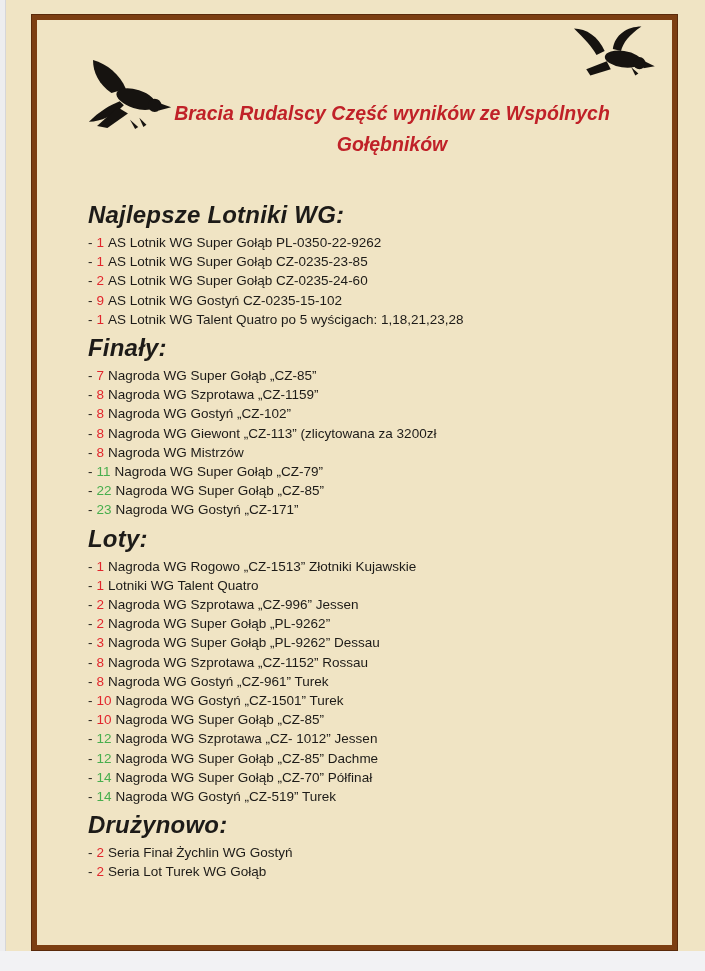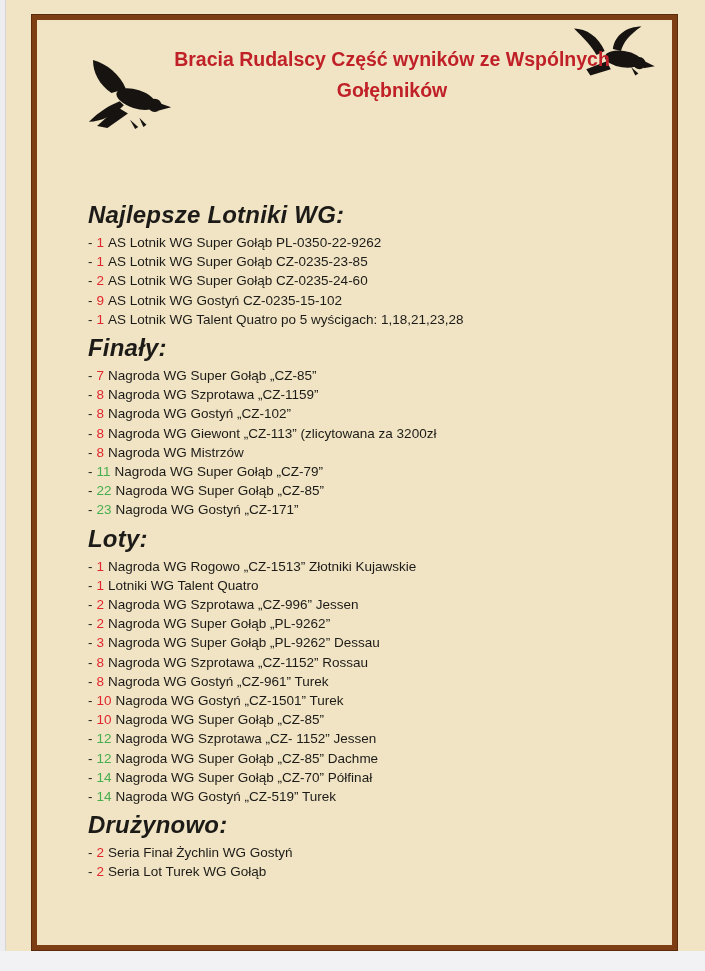--- a/index.html
+++ b/index.html
@@ -18,22 +18,22 @@
     position:absolute;left:26px;top:15px;width:635px;height:925px;
     border:5px solid var(--brown);
     box-shadow:0 0 0 1px #5A2A0A;
   }
   .bird{position:absolute;fill:#161310;}
   .bird-left{left:76px;top:58px;width:96px;height:72px;}
   .bird-right{left:568px;top:24px;width:92px;height:58px;}
   .content{position:absolute;left:82px;top:0;width:545px;}
   .header{height:196px;}
   .title{
-    padding-top:44px;margin-left:70px;width:468px;text-align:center;
-    font-size:19.5px;line-height:31px;font-weight:bold;
+    padding-top:98px;margin-left:70px;width:468px;text-align:center;
+    font-size:19.5px;line-height:31px;font-weight:bold;font-style:italic;
     color:var(--title-red);
   }
   h2.h{
     font-size:24px;font-weight:bold;font-style:italic;color:var(--ink);
     margin:4px 0 3px 0;line-height:30px;letter-spacing:.2px;
   }
   .item{
     font-size:13.5px;font-weight:normal;line-height:19.2px;color:var(--ink);
     white-space:nowrap;
   }
@@ -107,21 +107,21 @@
       <div class="items">
           <div class="item"><span class="dash">-</span><span class="num red">1</span><span class="txt">Nagroda WG Rogowo „CZ-1513” Złotniki Kujawskie</span></div>
           <div class="item"><span class="dash">-</span><span class="num red">1</span><span class="txt">Lotniki WG Talent Quatro</span></div>
           <div class="item"><span class="dash">-</span><span class="num red">2</span><span class="txt">Nagroda WG Szprotawa „CZ-996” Jessen</span></div>
           <div class="item"><span class="dash">-</span><span class="num red">2</span><span class="txt">Nagroda WG Super Gołąb „PL-9262”</span></div>
           <div class="item"><span class="dash">-</span><span class="num red">3</span><span class="txt">Nagroda WG Super Gołąb „PL-9262” Dessau</span></div>
           <div class="item"><span class="dash">-</span><span class="num red">8</span><span class="txt">Nagroda WG Szprotawa „CZ-1152” Rossau</span></div>
           <div class="item"><span class="dash">-</span><span class="num red">8</span><span class="txt">Nagroda WG Gostyń „CZ-961” Turek</span></div>
           <div class="item"><span class="dash">-</span><span class="num red">10</span><span class="txt">Nagroda WG Gostyń „CZ-1501” Turek</span></div>
           <div class="item"><span class="dash">-</span><span class="num red">10</span><span class="txt">Nagroda WG Super Gołąb „CZ-85”</span></div>
-          <div class="item"><span class="dash">-</span><span class="num green">12</span><span class="txt">Nagroda WG Szprotawa „CZ- 1152” Jessen</span></div>
+          <div class="item"><span class="dash">-</span><span class="num green">12</span><span class="txt">Nagroda WG Szprotawa „CZ- 1012” Jessen</span></div>
           <div class="item"><span class="dash">-</span><span class="num green">12</span><span class="txt">Nagroda WG Super Gołąb „CZ-85” Dachme</span></div>
           <div class="item"><span class="dash">-</span><span class="num green">14</span><span class="txt">Nagroda WG Super Gołąb „CZ-70” Półfinał</span></div>
           <div class="item"><span class="dash">-</span><span class="num green">14</span><span class="txt">Nagroda WG Gostyń „CZ-519” Turek</span></div>
         </div>
     </section>
 
     <section>
       <h2 class="h">Drużynowo:</h2>
       <div class="items">
           <div class="item"><span class="dash">-</span><span class="num red">2</span><span class="txt">Seria Finał Żychlin WG Gostyń</span></div>

